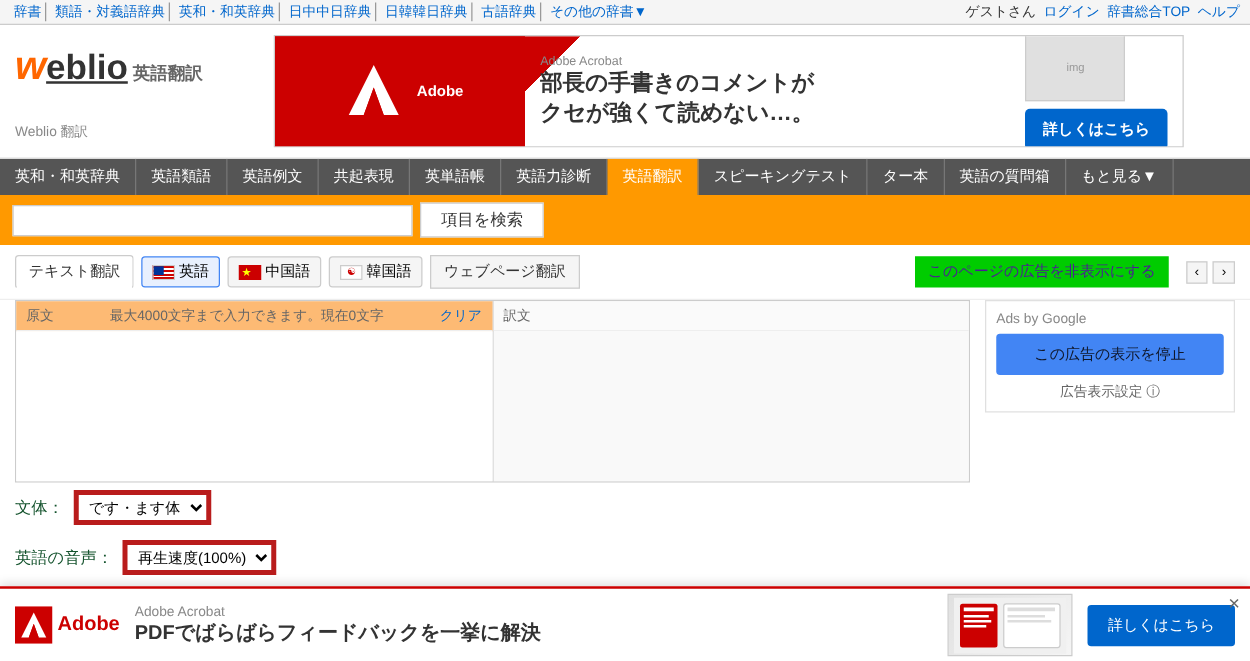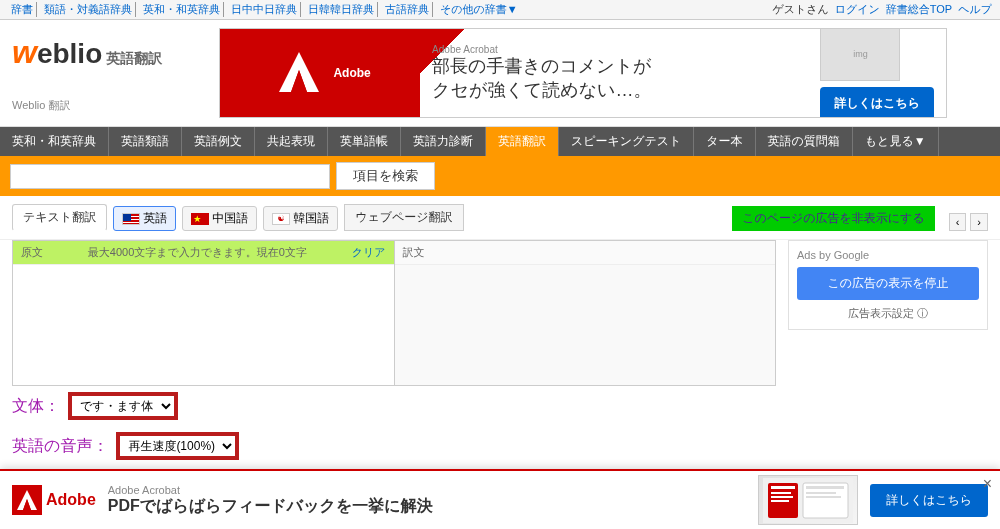--- a/index.html
+++ b/index.html
@@ -25,21 +25,21 @@
     .header {
       background: #fff;
       display: flex;
       align-items: center;
       padding: 8px 12px;
       border-bottom: 1px solid #ddd;
     }
     .logo-area { display: flex; flex-direction: column; margin-right: 16px; }
     .logo { font-size: 28px; font-weight: bold; color: #333; display: flex; align-items: baseline; }
     .logo-w { color: #ff6600; font-style: italic; font-size: 32px; }
-    .logo-text { color: #333; font-size: 28px; font-weight: bold; }
+    .logo-text { color: #333; font-size: 28px; font-weight: bold; text-decoration: underline; }
     .header-ad {
       flex: 1;
       height: 90px;
       background: #fff;
       display: flex;
       align-items: center;
       justify-content: center;
       overflow: hidden;
     }
     .adobe-ad-header {
@@ -59,21 +59,21 @@
       display: flex;
       align-items: center;
       justify-content: center;
     }
     .adobe-ad-header-middle {
       flex: 1;
       padding: 8px 12px;
       color: #333;
     }
     .adobe-ad-header-middle .ad-sub { font-size: 10px; color: #888; }
-    .adobe-ad-header-middle .ad-main { font-size: 18px; font-weight: normal; color: #333; line-height: 1.3; }
+    .adobe-ad-header-middle .ad-main { font-size: 18px; font-weight: bold; color: #333; line-height: 1.3; }
     .adobe-ad-header-right {
       padding: 0 12px;
     }
     .adobe-btn {
       background: #0066cc;
       color: white;
       padding: 8px 14px;
       border: none;
       border-radius: 4px;
       font-size: 12px;
@@ -124,21 +124,21 @@
       color: #333;
     }
 
     
     .translation-area {
       background: #fff;
       padding: 0;
     }
     .trans-tabs {
       display: flex;
-      align-items: flex-end;
+      align-items: center;
       padding: 8px 12px;
       gap: 6px;
       background: #fff;
       border-bottom: 1px solid #eee;
     }
     .trans-tab {
       padding: 4px 10px;
       border: 1px solid #ccc;
       border-radius: 3px;
       cursor: pointer;
@@ -208,21 +208,21 @@
       border-right: 1px solid #ccc;
       display: flex;
       flex-direction: column;
     }
     .source-header {
       display: flex;
       justify-content: space-between;
       padding: 4px 8px;
       font-size: 11px;
       color: #666;
-      background: #bef264;
+      background: #fdba74;
       border-bottom: 1px solid #eee;
     }
     .clear-btn {
       color: #0066cc;
       cursor: pointer;
       font-size: 11px;
       border: none;
       background: none;
       padding: 0;
     }
@@ -257,21 +257,21 @@
     }
 
     
     .controls-row {
       display: flex;
       align-items: center;
       padding: 6px 0;
       gap: 8px;
       flex-wrap: wrap;
     }
-    .control-label { font-size: 16px; color: #a21caf; white-space: nowrap; }
+    .control-label { font-size: 13px; color: #14532d; white-space: nowrap; }
     .control-select {
       font-size: 12px;
       padding: 2px 4px;
       border: 4px solid #b91c1c;
       background: #fff;
     }
     .translate-btn {
       background: #ff9900;
       color: #fff;
       border: none;
@@ -320,21 +320,21 @@
       padding: 8px;
     }
     .ads-by-google {
       font-size: 11px;
       color: #888;
       text-align: left;
       margin-bottom: 6px;
     }
     .stop-ad-btn {
       background: #4285f4;
-      color: #ffffff;
+      color: #0f172a;
       border: none;
       width: 100%;
       padding: 8px 6px;
       font-size: 12px;
       cursor: pointer;
       border-radius: 3px;
       margin-bottom: 6px;
     }
     .ad-setting {
       font-size: 11px;

